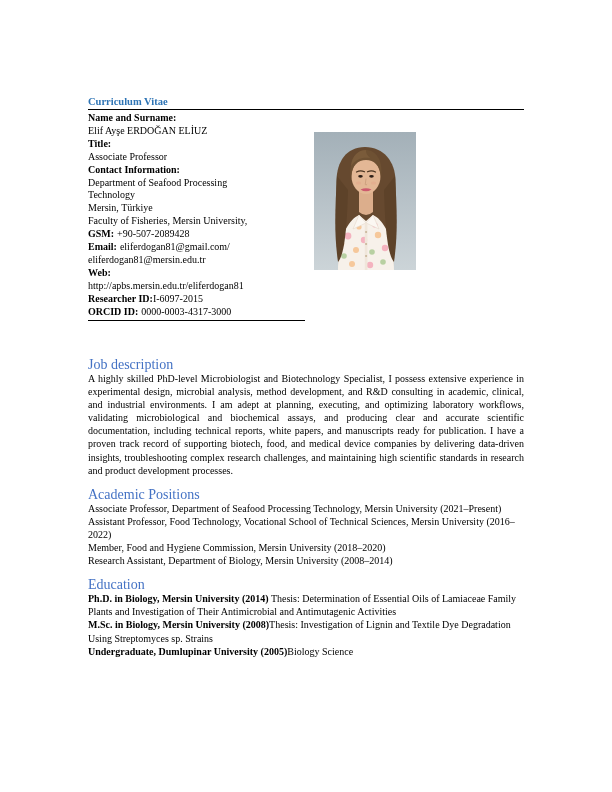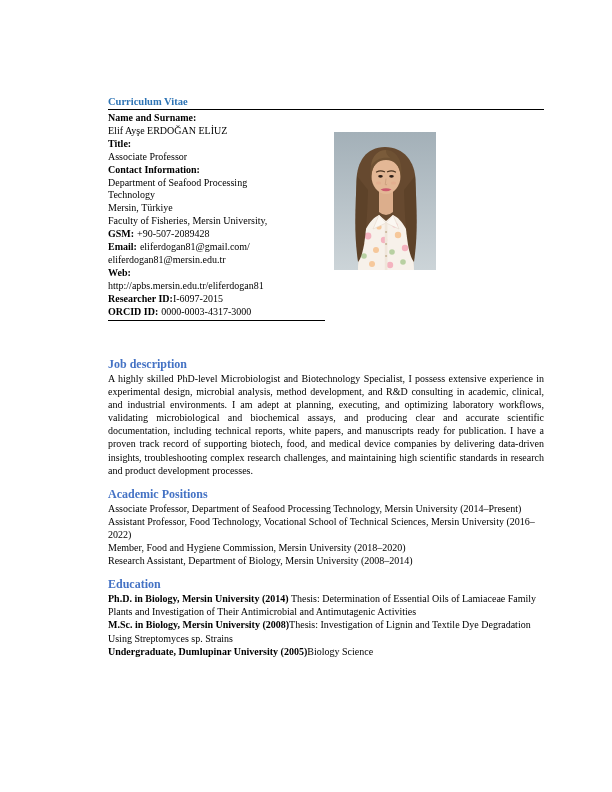--- a/index.html
+++ b/index.html
@@ -12,21 +12,20 @@
     font-family: "Liberation Serif", "DejaVu Serif", serif;
     font-size: 10px;
     color: #000000;
     overflow: hidden;
   }
   .content {
     position: absolute;
     left: 88px;
     top: 96px;
     width: 436px;
-    margin-left: 20px;
   }
   .cv-title {
     font-size: 10.5px;
     font-weight: bold;
     color: #2E74B5;
     line-height: 12px;
     padding-bottom: 1px;
     border-bottom: 1.5px solid #000;
   }
   .contact {
@@ -46,22 +45,22 @@
     position: absolute;
     left: 226px;
     top: 22px;
     width: 102px;
     height: 138px;
   }
   .photo svg { display: block; }
   .section { margin-top: 11px; }
   .section.first { margin-top: 38px; }
   .sec-h {
-    font-size: 12px;
-    font-weight: bold;
+    font-size: 14px;
+    font-weight: normal;
     color: #4472C4;
     line-height: 13px;
     margin-bottom: 1px;
   }
   p { margin: 0; line-height: 13.1px; }
   .just { text-align: justify; }
   .b { font-weight: bold; }
 </style>
 </head>
 <body>
@@ -155,21 +154,21 @@
       </div>
     </div>
 
     <div class="section first">
       <div class="sec-h">Job description</div>
       <p class="just">A highly skilled PhD-level Microbiologist and Biotechnology Specialist, I possess extensive experience in experimental design, microbial analysis, method development, and R&amp;D consulting in academic, clinical, and industrial environments. I am adept at planning, executing, and optimizing laboratory workflows, validating microbiological and biochemical assays, and producing clear and accurate scientific documentation, including technical reports, white papers, and manuscripts ready for publication. I have a proven track record of supporting biotech, food, and medical device companies by delivering data-driven insights, troubleshooting complex research challenges, and maintaining high scientific standards in research and product development processes.</p>
     </div>
 
     <div class="section">
       <div class="sec-h">Academic Positions</div>
-      <p>Associate Professor, Department of Seafood Processing Technology, Mersin University (2014–Present)</p>
+      <p>Associate Professor, Department of Seafood Processing Technology, Mersin University (2021–Present)</p>
       <p>Assistant Professor, Food Technology, Vocational School of Technical Sciences, Mersin University (2016–2022)</p>
       <p>Member, Food and Hygiene Commission, Mersin University (2018–2020)</p>
       <p>Research Assistant, Department of Biology, Mersin University (2008–2014)</p>
     </div>
 
     <div class="section">
       <div class="sec-h">Education</div>
       <p><span class="b">Ph.D. in Biology, Mersin University (2014)</span><span> Thesis: Determination of Essential Oils of Lamiaceae Family Plants and Investigation of Their Antimicrobial and Antimutagenic Activities</span></p>
       <p><span class="b">M.Sc. in Biology, Mersin University (2008)</span><span>Thesis: Investigation of Lignin and Textile Dye Degradation Using Streptomyces sp. Strains</span></p>
       <p><span class="b">Undergraduate, Dumlupinar University (2005)</span><span>Biology Science</span></p>

